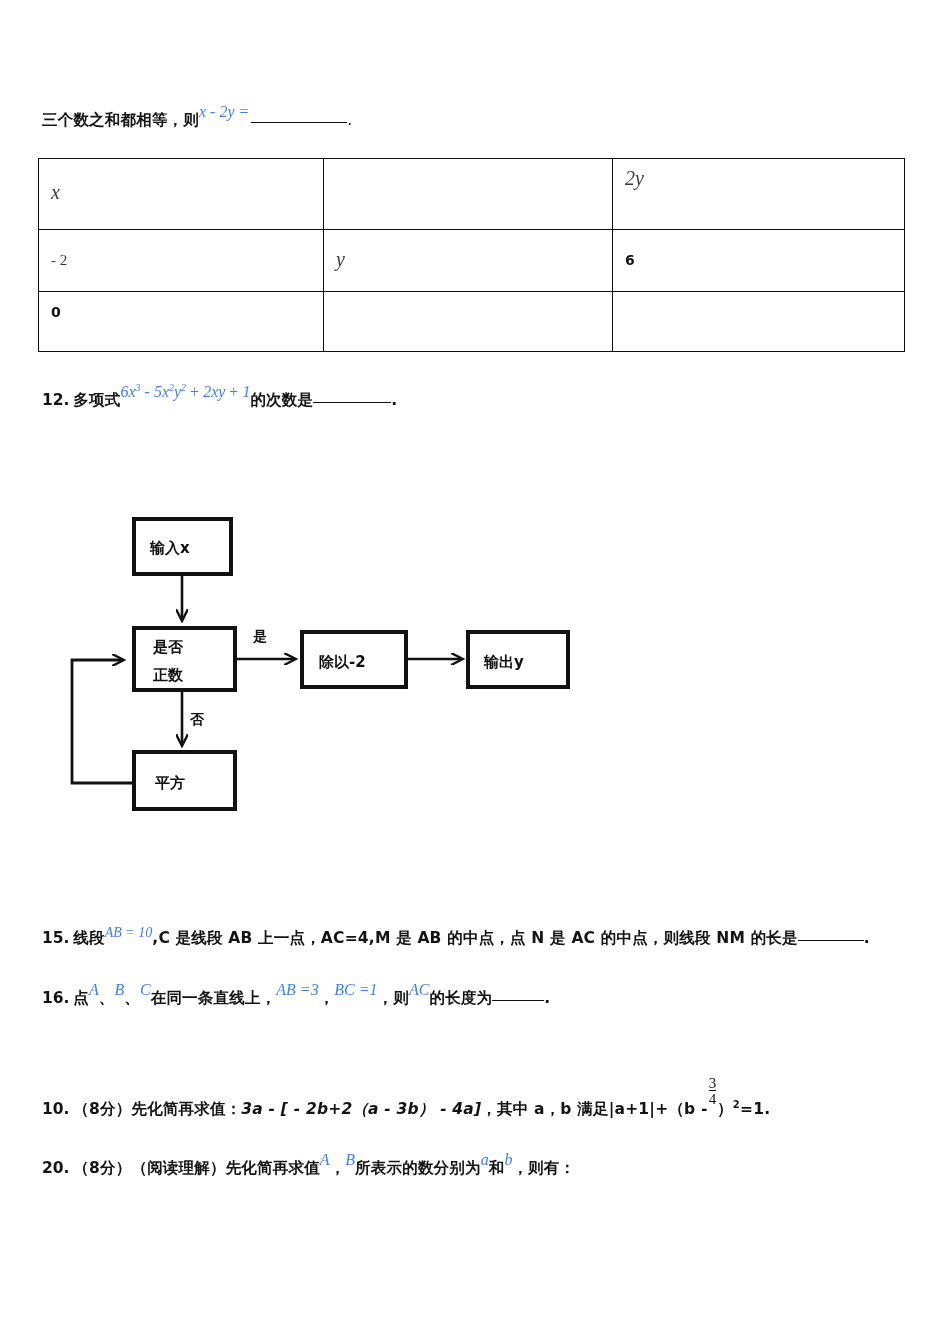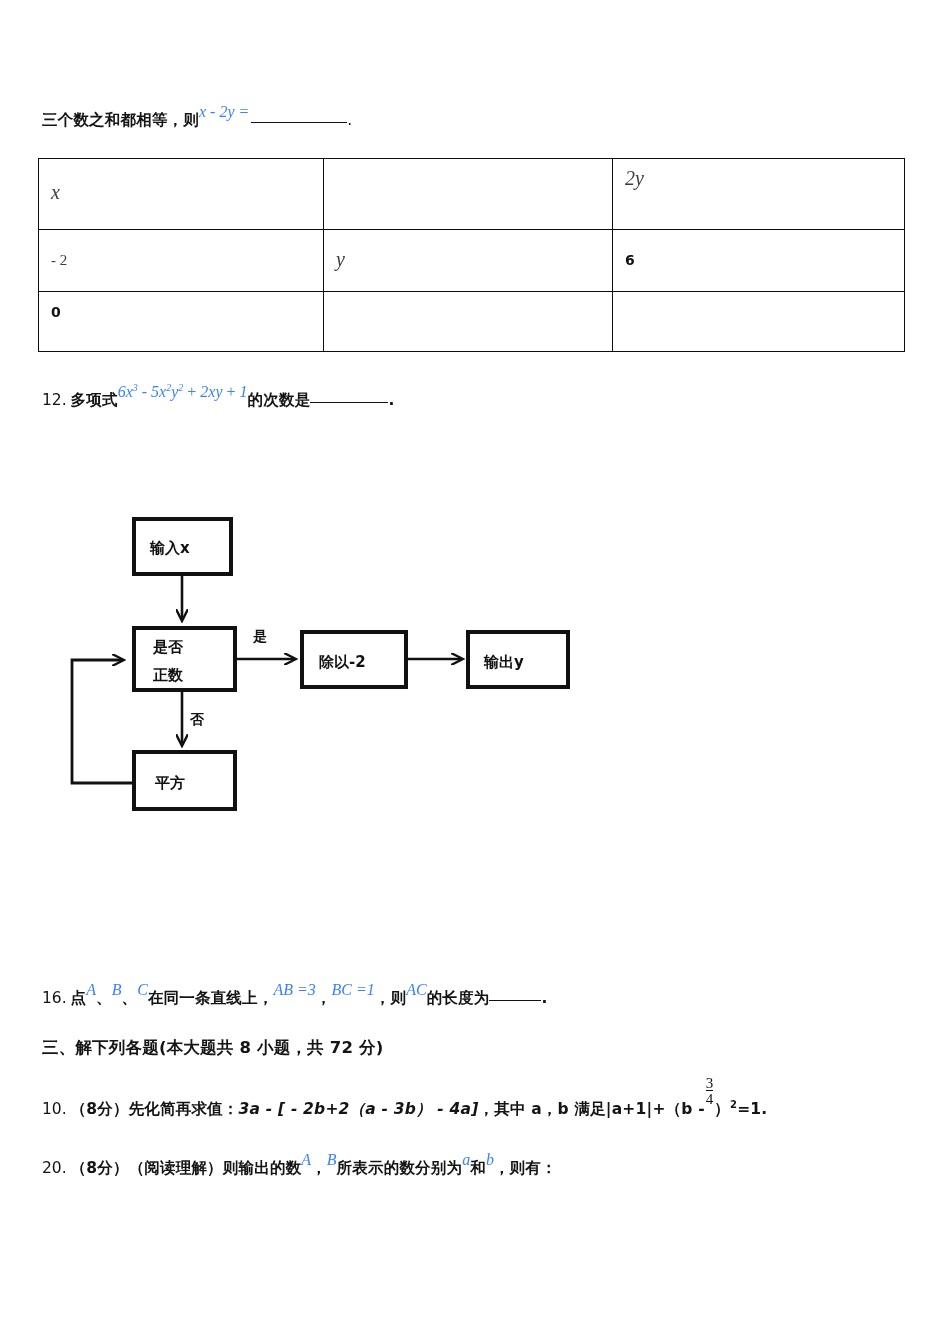--- a/index.html
+++ b/index.html
@@ -37,21 +37,21 @@
     letter-spacing: .2px;
     margin-top: 8px;
   }
   .cn-light {
     font-family: "DejaVu Sans", "Liberation Sans", sans-serif;
     font-weight: normal;
     font-size: 15.5px;
   }
   .num {
     font-family: "DejaVu Sans", "Liberation Sans", sans-serif;
-    font-weight: normal;
+    font-weight: bold;
   }
 
   
   .math {
     font-family: "Liberation Serif", "DejaVu Serif", serif;
     font-style: italic;
     font-size: 16px;
     color: #3b82f6;
     position: relative;
     top: -8px;
@@ -258,33 +258,34 @@
       <text x="135" y="224" class="fedge-label">否</text>
 
       <rect x="79" y="252" width="101" height="57" fill="#fff" stroke="#111" stroke-width="4"></rect>
       <text x="100" y="288" class="fbox-label">平方</text>
 
       <path d="M79,283 L17,283 L17,160 L68,160" fill="none" stroke="#111" stroke-width="2.8" marker-end="url(#arw)"></path>
     </svg>
   </div>
 
 
+  <div class="qline" style="left:42px; top:928px;">
+    <span class="num">15.</span>
+    <span class="cn">线段</span><span class="math inline-mid" style="font-size:14px;">AB = 10</span><span class="cn">,C 是线段 AB 上一点，AC=4,M 是 AB 的中点，点 N 是 AC 的中点，则线段 NM 的长是</span><span class="blank" style="width:66px;"></span><span class="cn">.</span>
+  </div>
 
   <div class="qline" style="left:42px; top:988px;">
     <span class="num">16.</span>
     <span class="cn">点</span><span class="math">A</span><span class="cn">、</span><span class="math">B</span><span class="cn">、</span><span class="math">C</span><span class="cn">在同一条直线上，</span><span class="math">AB =3</span><span class="cn">，</span><span class="math">BC =1</span><span class="cn">，则</span><span class="math">AC</span><span class="cn">的长度为</span><span class="blank" style="width:52px;"></span><span class="cn">.</span>
   </div>
 
-  <div class="qline" style="left:42px; top:1038px;">
-    <span class="cn" style="font-size:16.5px;">三、解下列各题(本大题共 8 小题，共 72 分)</span>
-  </div>
 
   <div class="qline" style="left:42px; top:1088px;">
     <span class="num">10.</span>
     <span class="cn">（8分）</span><span class="cn">先化简再求值：</span><span class="cn" style="font-style:italic;">3a - [ - 2b+2（a - 3b） - 4a]</span><span class="cn">，其中 a，b 满足|a+1|+（b -</span><span class="frac"><span class="n">3</span><span class="d">4</span></span><span class="cn">）</span><sup class="sm cn">2</sup><span class="cn">=1.</span>
   </div>
 
   <div class="qline" style="left:42px; top:1158px;">
     <span class="num">20.</span>
-    <span class="cn">（8分）</span><span class="cn">（阅读理解）</span><span class="cn">则输出的数</span><span class="math">A</span><span class="cn">，</span><span class="math">B</span><span class="cn">所表示的数分别为</span><span class="math">a</span><span class="cn">和</span><span class="math">b</span><span class="cn">，则有：</span>
+    <span class="cn">（8分）</span><span class="cn">（阅读理解）</span><span class="cn">先化简再求值</span><span class="math">A</span><span class="cn">，</span><span class="math">B</span><span class="cn">所表示的数分别为</span><span class="math">a</span><span class="cn">和</span><span class="math">b</span><span class="cn">，则有：</span>
   </div>
 
 </div>
 
 </body></html>

